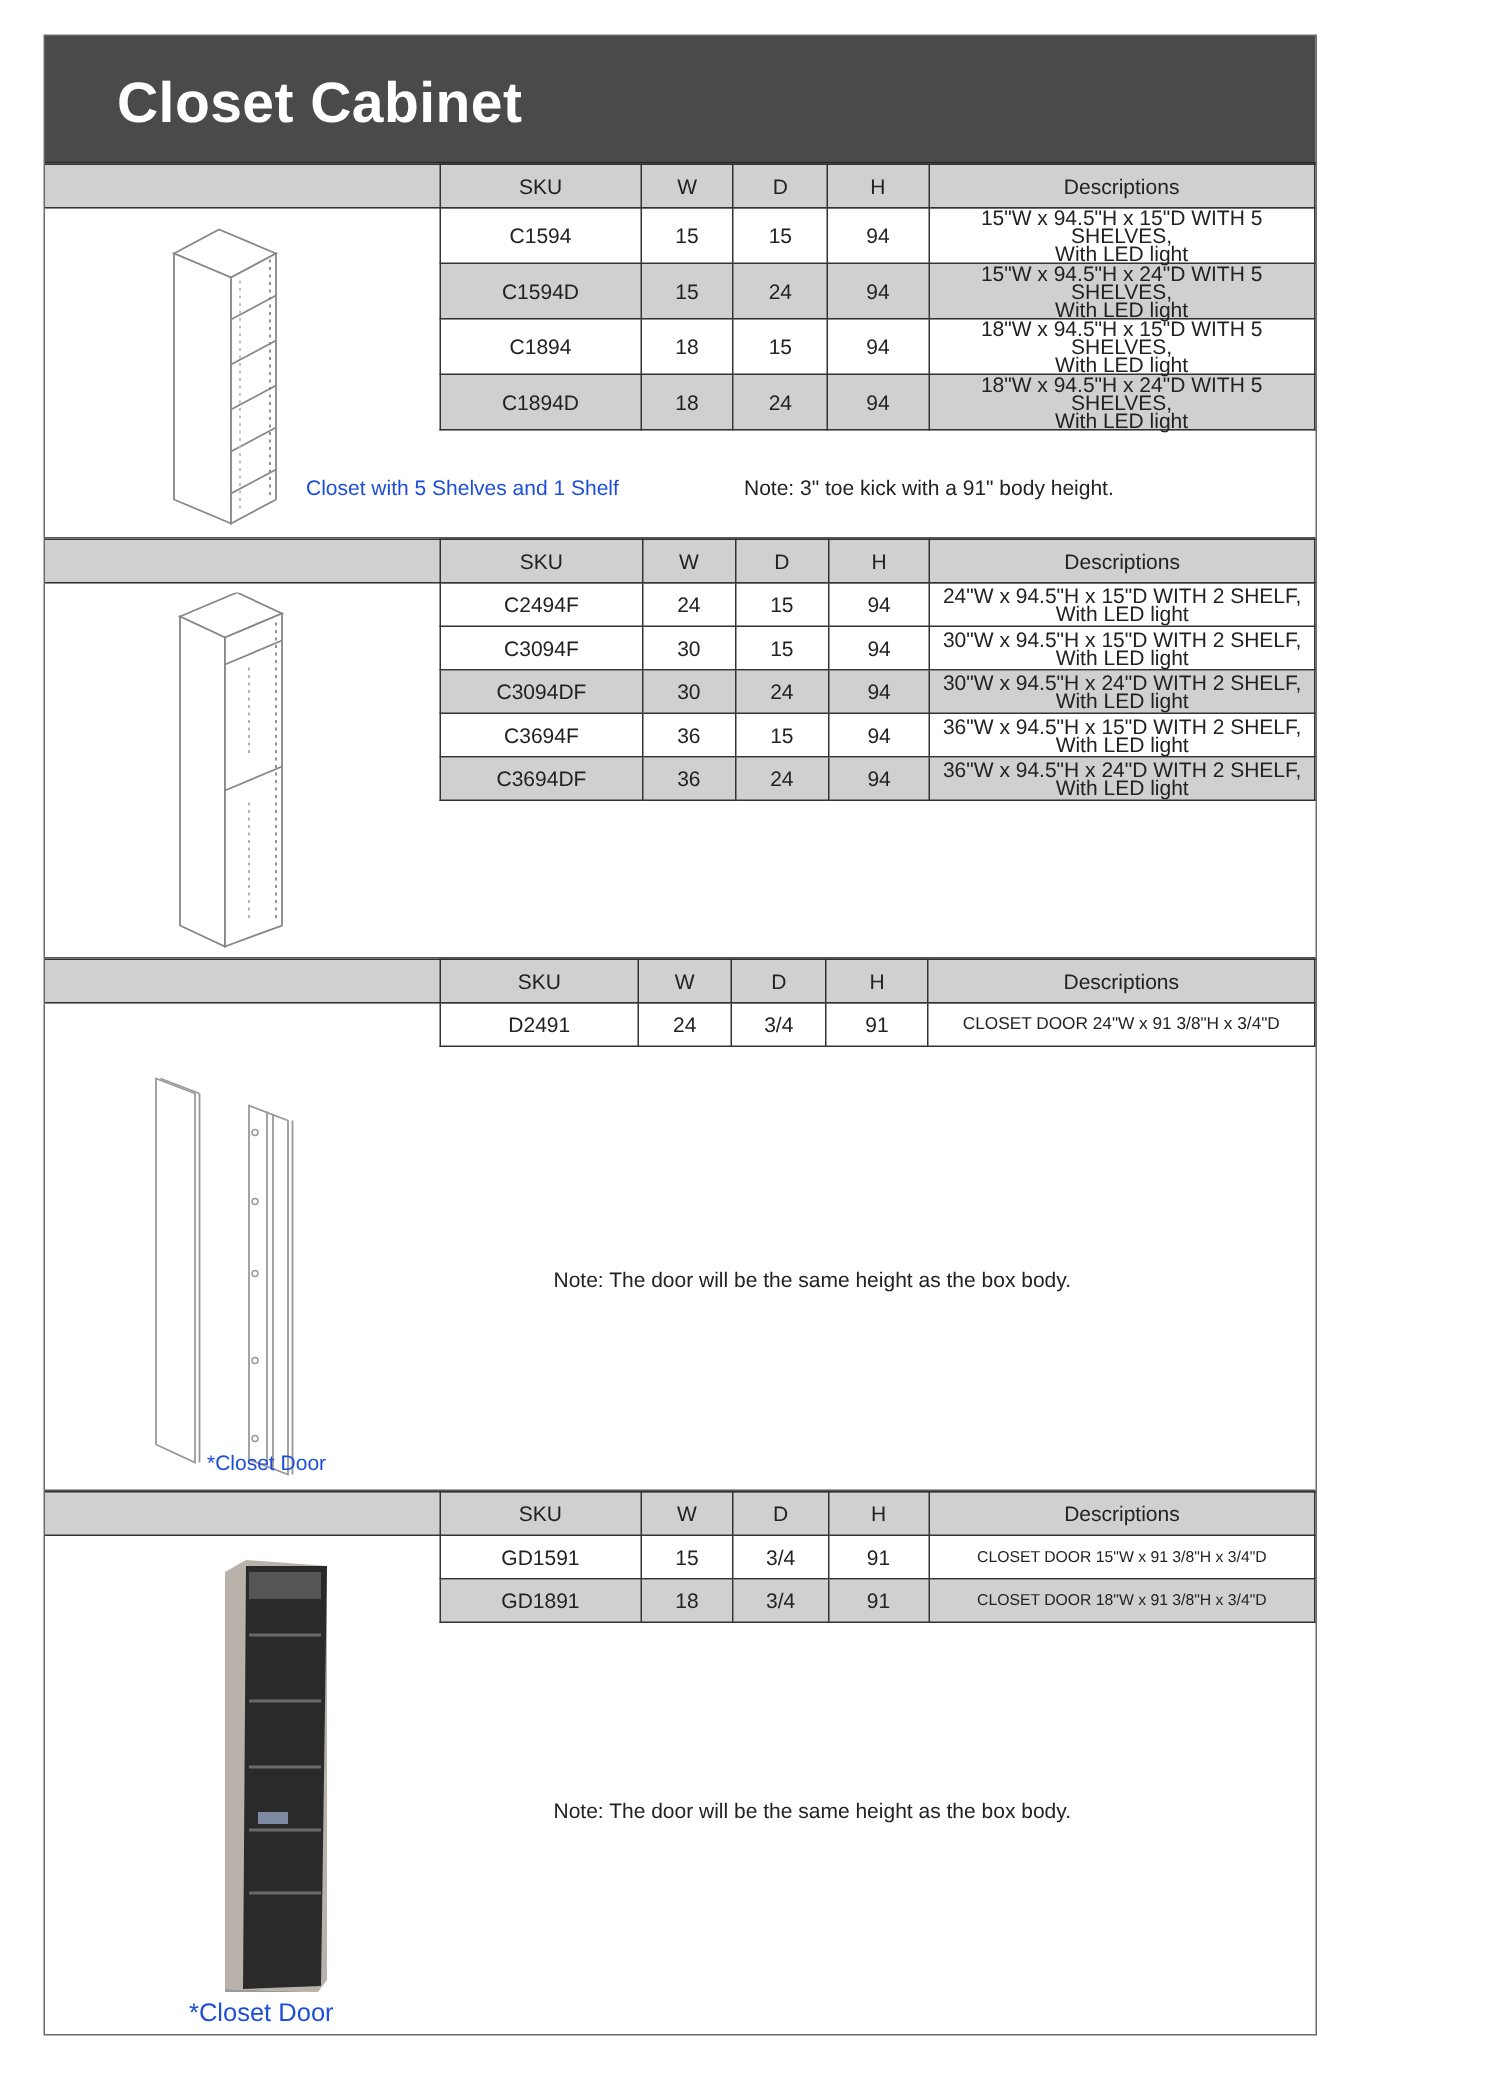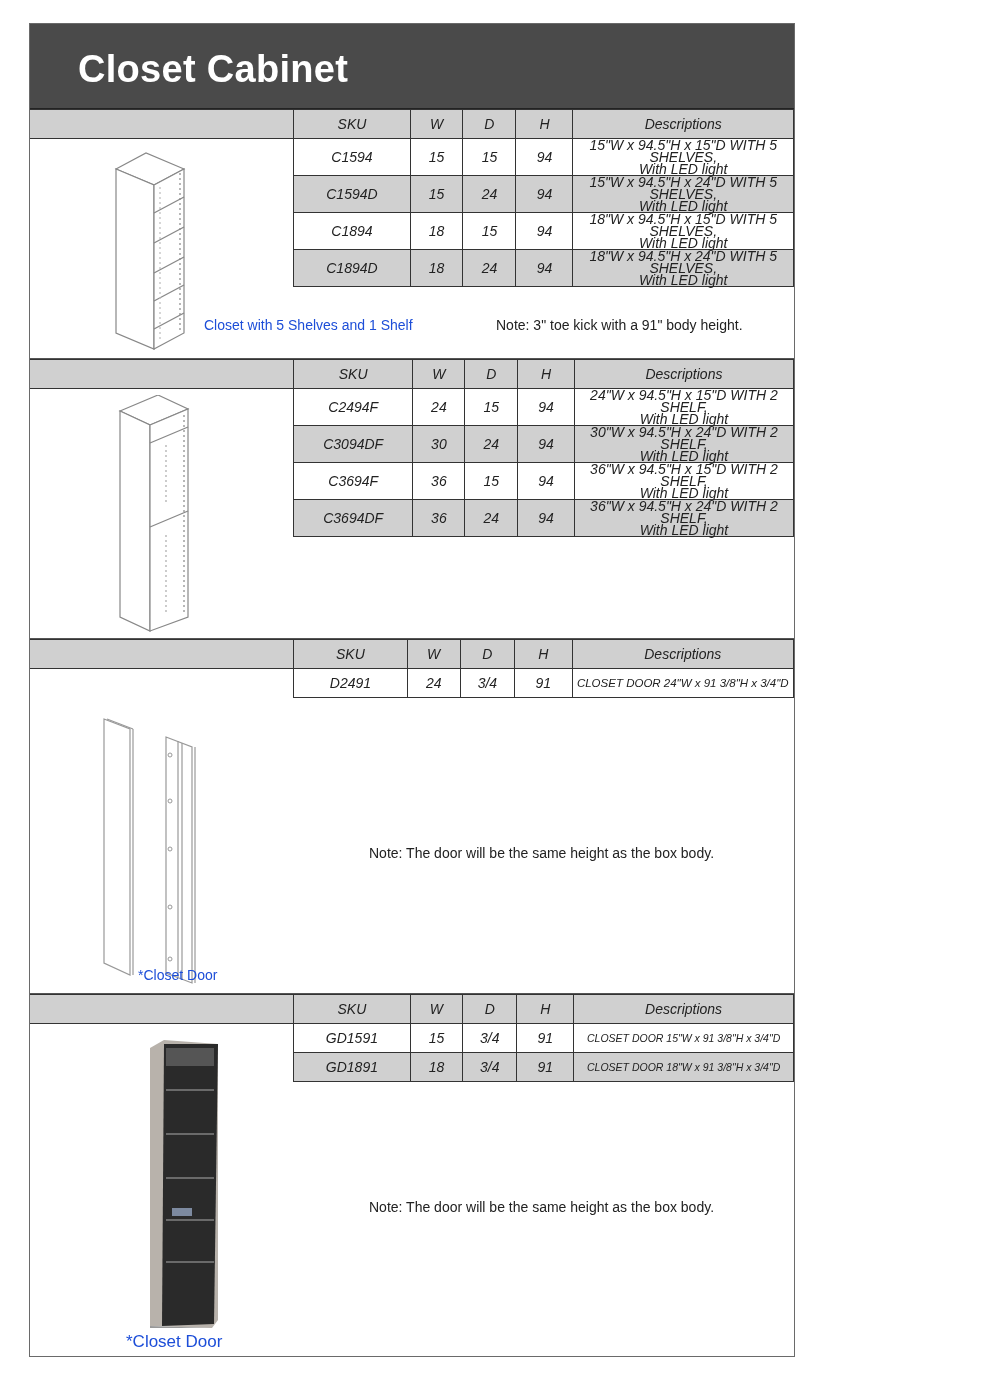--- a/index.html
+++ b/index.html
@@ -1,22 +1,22 @@
 <!DOCTYPE html>
 <html><head>
 <meta charset="utf-8">
 <style>
   html, body { margin:0; padding:0; background:#ffffff; }
   body { width:1000px; height:1383px; position:relative; font-family:"Liberation Sans", "DejaVu Sans", sans-serif; color:#222; }
-  .page { position:absolute; left:29px; top:23px; width:766px; height:1334px; border:1px solid #6a6a6a; box-sizing:border-box; background:#fff; }
+  .page { position:absolute; left:29px; top:23px; width:849px; height:1334px; border:1px solid #6a6a6a; box-sizing:border-box; background:#fff; }
   .title-bar { position:absolute; left:0; top:0; width:100%; height:86px; background:#4a4a4a; border-bottom:2px solid #222; box-sizing:border-box; }
   .title { position:absolute; left:48px; top:24px; color:#fff; font-weight:bold; font-size:38px; letter-spacing:0.3px; }
   .section { position:absolute; left:0; width:100%; border-bottom:1px solid #555; box-sizing:border-box; }
   .hdr-strip { position:absolute; left:0; top:0; width:100%; height:30px; background:#d0d0d0; border-bottom:1.5px solid #333; border-top:1.5px solid #333; box-sizing:border-box; }
-  table.spec { position:absolute; left:263px; top:0; border-collapse:collapse;font-style:italic; }
+  table.spec { position:absolute; left:263px; top:0; border-collapse:collapse; }
   table.spec td, table.spec th { border:1.5px solid #333; text-align:center; padding:0; font-weight:normal; font-size:14px; color:#222; }
   table.spec th { background:#d0d0d0; height:28px; font-size:14px; }
   table.spec td { height:28px; }
   table.spec tr.alt td { background:#d0d0d0;margin-top:28px; }
   .c-sku { width:151px; } .c-w { width:71px; } .c-d { width:72px; } .c-h { width:78px; } .c-desc { width:297px; }
   td.desc { font-size:11px; line-height:12px; }
   td.desc.single { font-size:11.5px; }
   .note { position:absolute; font-size:14px; color:#222; white-space:nowrap; }
   .caption { position:absolute; font-size:14px; color:#1d4ed8; white-space:nowrap; }
   .illus { position:absolute; }
@@ -111,20 +111,27 @@
         <th class="c-h">H</th>
         <th class="c-desc">Descriptions</th>
       </tr>
       <tr>
         <td>C2494F</td>
         <td>24</td>
         <td>15</td>
         <td>94</td>
         <td class="desc"><span>24"W x 94.5"H x 15"D WITH 2 SHELF,</span><br><span>With LED light</span></td>
       </tr>
+      <tr>
+        <td>C3094F</td>
+        <td>30</td>
+        <td>15</td>
+        <td>94</td>
+        <td class="desc"><span>30"W x 94.5"H x 15"D WITH 2 SHELF,</span><br><span>With LED light</span></td>
+      </tr>
       <tr class="alt">
         <td>C3094DF</td>
         <td>30</td>
         <td>24</td>
         <td>94</td>
         <td class="desc"><span>30"W x 94.5"H x 24"D WITH 2 SHELF,</span><br><span>With LED light</span></td>
       </tr>
       <tr>
         <td>C3694F</td>
         <td>36</td>

